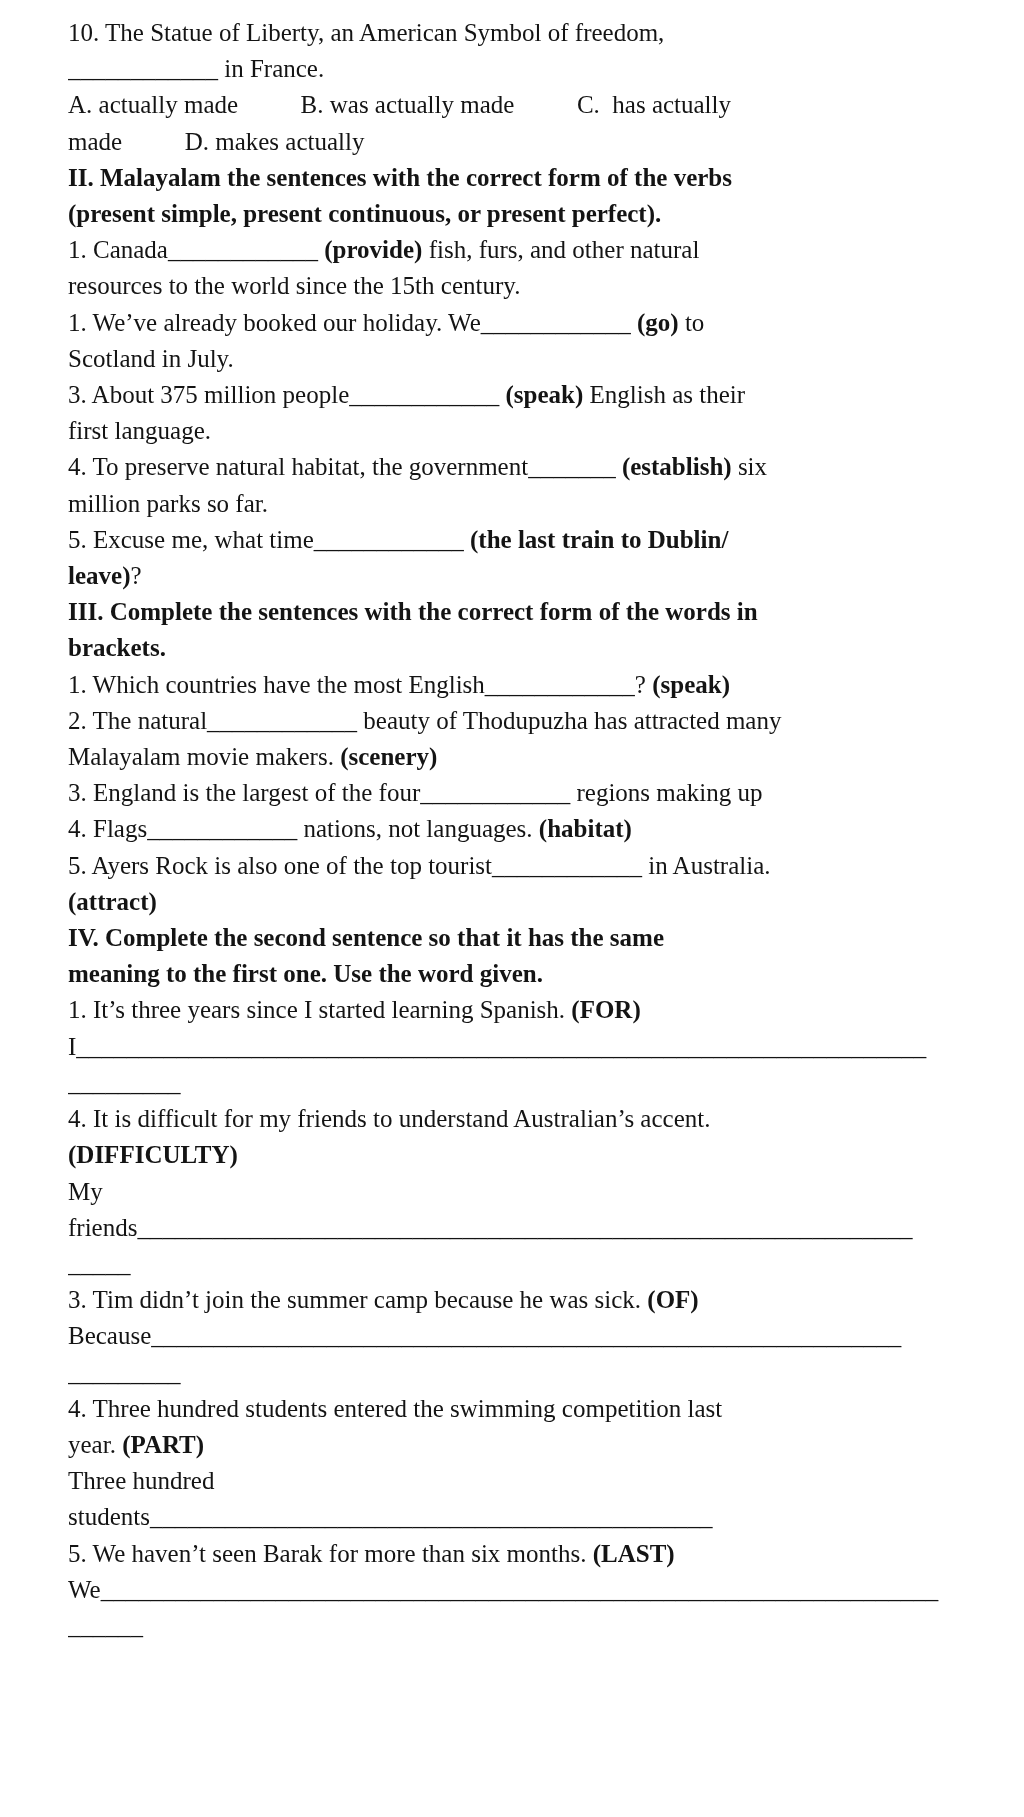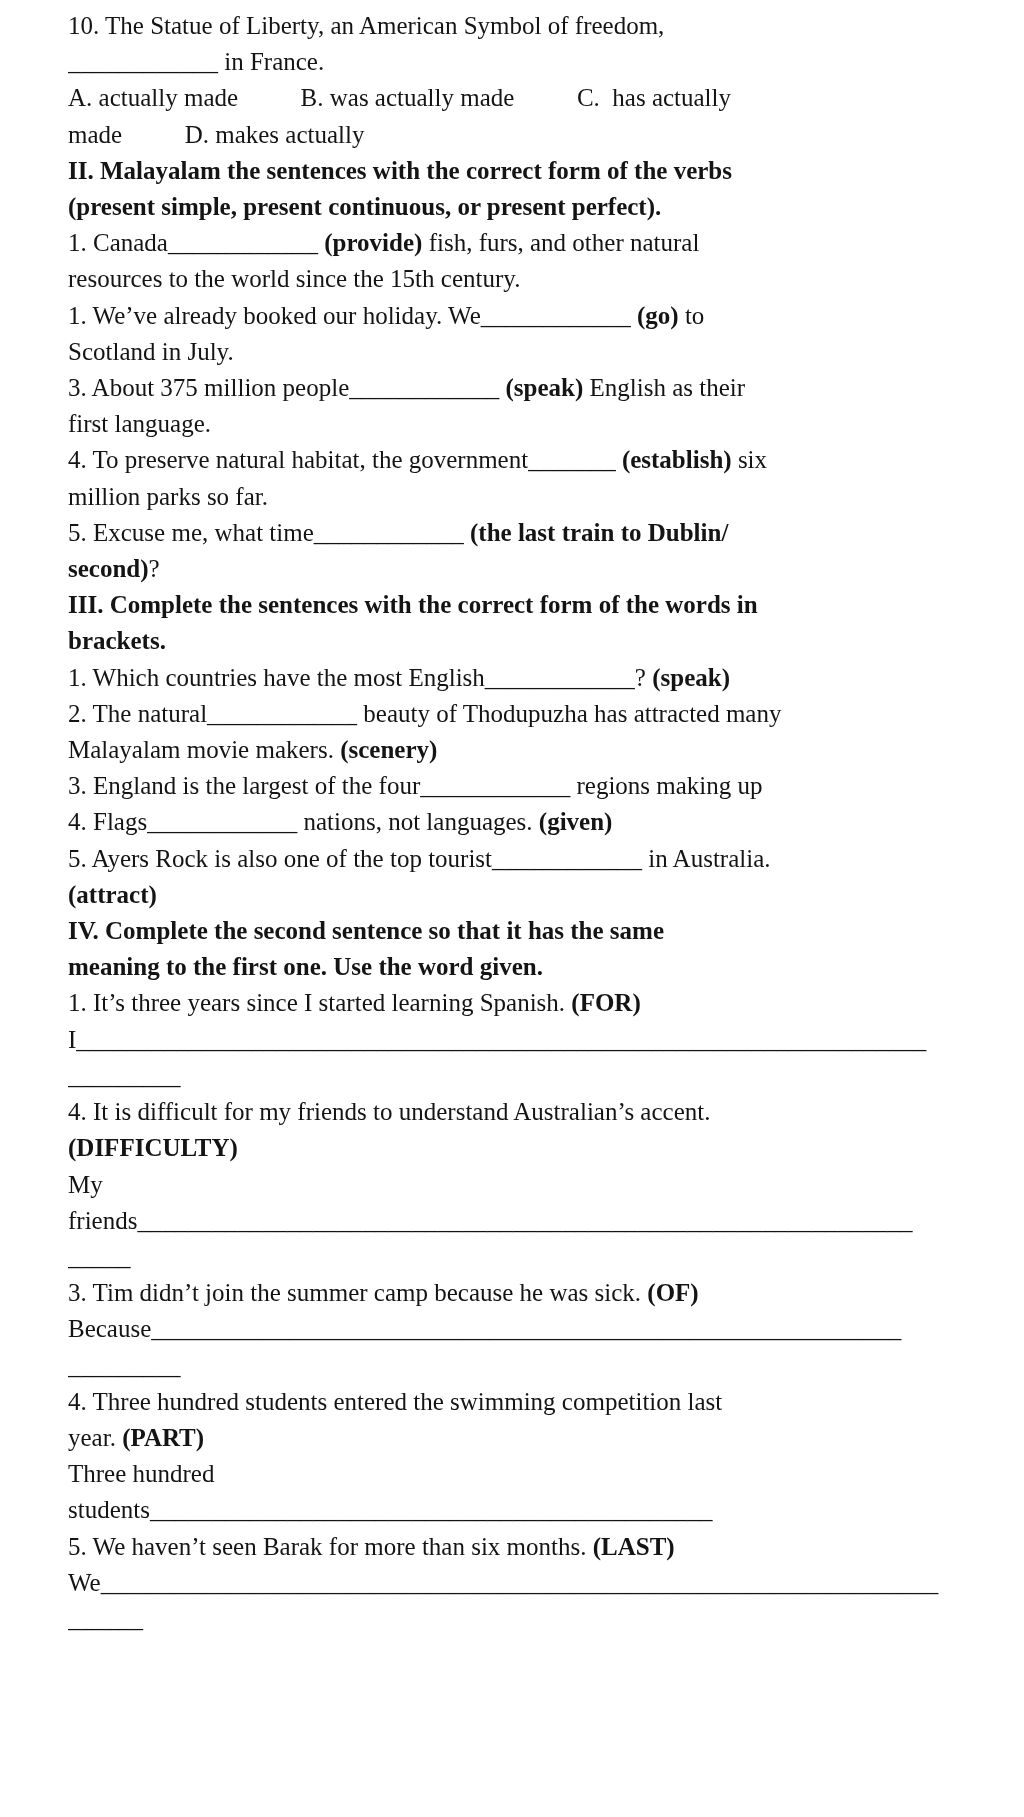--- a/index.html
+++ b/index.html
@@ -9,21 +9,21 @@
   }
   body {
     width: 1024px;
     height: 1817px;
     overflow: hidden;
   }
   .page {
     box-sizing: border-box;
     width: 1024px;
     height: 1817px;
-    padding: 8px 76px 0 68px;
+    padding: 15px 76px 0 68px;
     font-family: "Liberation Serif", "DejaVu Serif", serif;
     font-size: 25px;
     line-height: 36.2px;
     color: #141414;
   }
   .line {
     white-space: pre;
     overflow: hidden;
   }
   .line b {
@@ -42,28 +42,28 @@
     <div class="line"><b>(present simple, present continuous, or present perfect).</b></div>
     <div class="line"><span>1. Canada____________ </span><b>(provide)</b><span> fish, furs, and other natural</span></div>
     <div class="line"><span>resources to the world since the 15th century.</span></div>
     <div class="line"><span>1. We’ve already booked our holiday. We____________ </span><b>(go)</b><span> to</span></div>
     <div class="line"><span>Scotland in July.</span></div>
     <div class="line"><span>3. About 375 million people____________ </span><b>(speak)</b><span> English as their</span></div>
     <div class="line"><span>first language.</span></div>
     <div class="line"><span>4. To preserve natural habitat, the government_______ </span><b>(establish)</b><span> six</span></div>
     <div class="line"><span>million parks so far.</span></div>
     <div class="line"><span>5. Excuse me, what time____________ </span><b>(the last train to Dublin/</b></div>
-    <div class="line"><b>second)</b><span>?</span></div>
+    <div class="line"><b>leave)</b><span>?</span></div>
     <div class="line"><b>III. Complete the sentences with the correct form of the words in</b></div>
     <div class="line"><b>brackets.</b></div>
     <div class="line"><span>1. Which countries have the most English____________? </span><b>(speak)</b></div>
     <div class="line"><span>2. The natural____________ beauty of Thodupuzha has attracted many</span></div>
     <div class="line"><span>Malayalam movie makers. </span><b>(scenery)</b></div>
     <div class="line"><span>3. England is the largest of the four____________ regions making up</span></div>
-    <div class="line"><span>4. Flags____________ nations, not languages. </span><b>(given)</b></div>
+    <div class="line"><span>4. Flags____________ nations, not languages. </span><b>(habitat)</b></div>
     <div class="line"><span>5. Ayers Rock is also one of the top tourist____________ in Australia.</span></div>
     <div class="line"><b>(attract)</b></div>
     <div class="line"><b>IV. Complete the second sentence so that it has the same</b></div>
     <div class="line"><b>meaning to the first one. Use the word given.</b></div>
     <div class="line"><span>1. It’s three years since I started learning Spanish. </span><b>(FOR)</b></div>
     <div class="line"><span>I____________________________________________________________________</span></div>
     <div class="line"><span>_________</span></div>
     <div class="line"><span>4. It is difficult for my friends to understand Australian’s accent.</span></div>
     <div class="line"><b>(DIFFICULTY)</b></div>
     <div class="line"><span>My</span></div>

